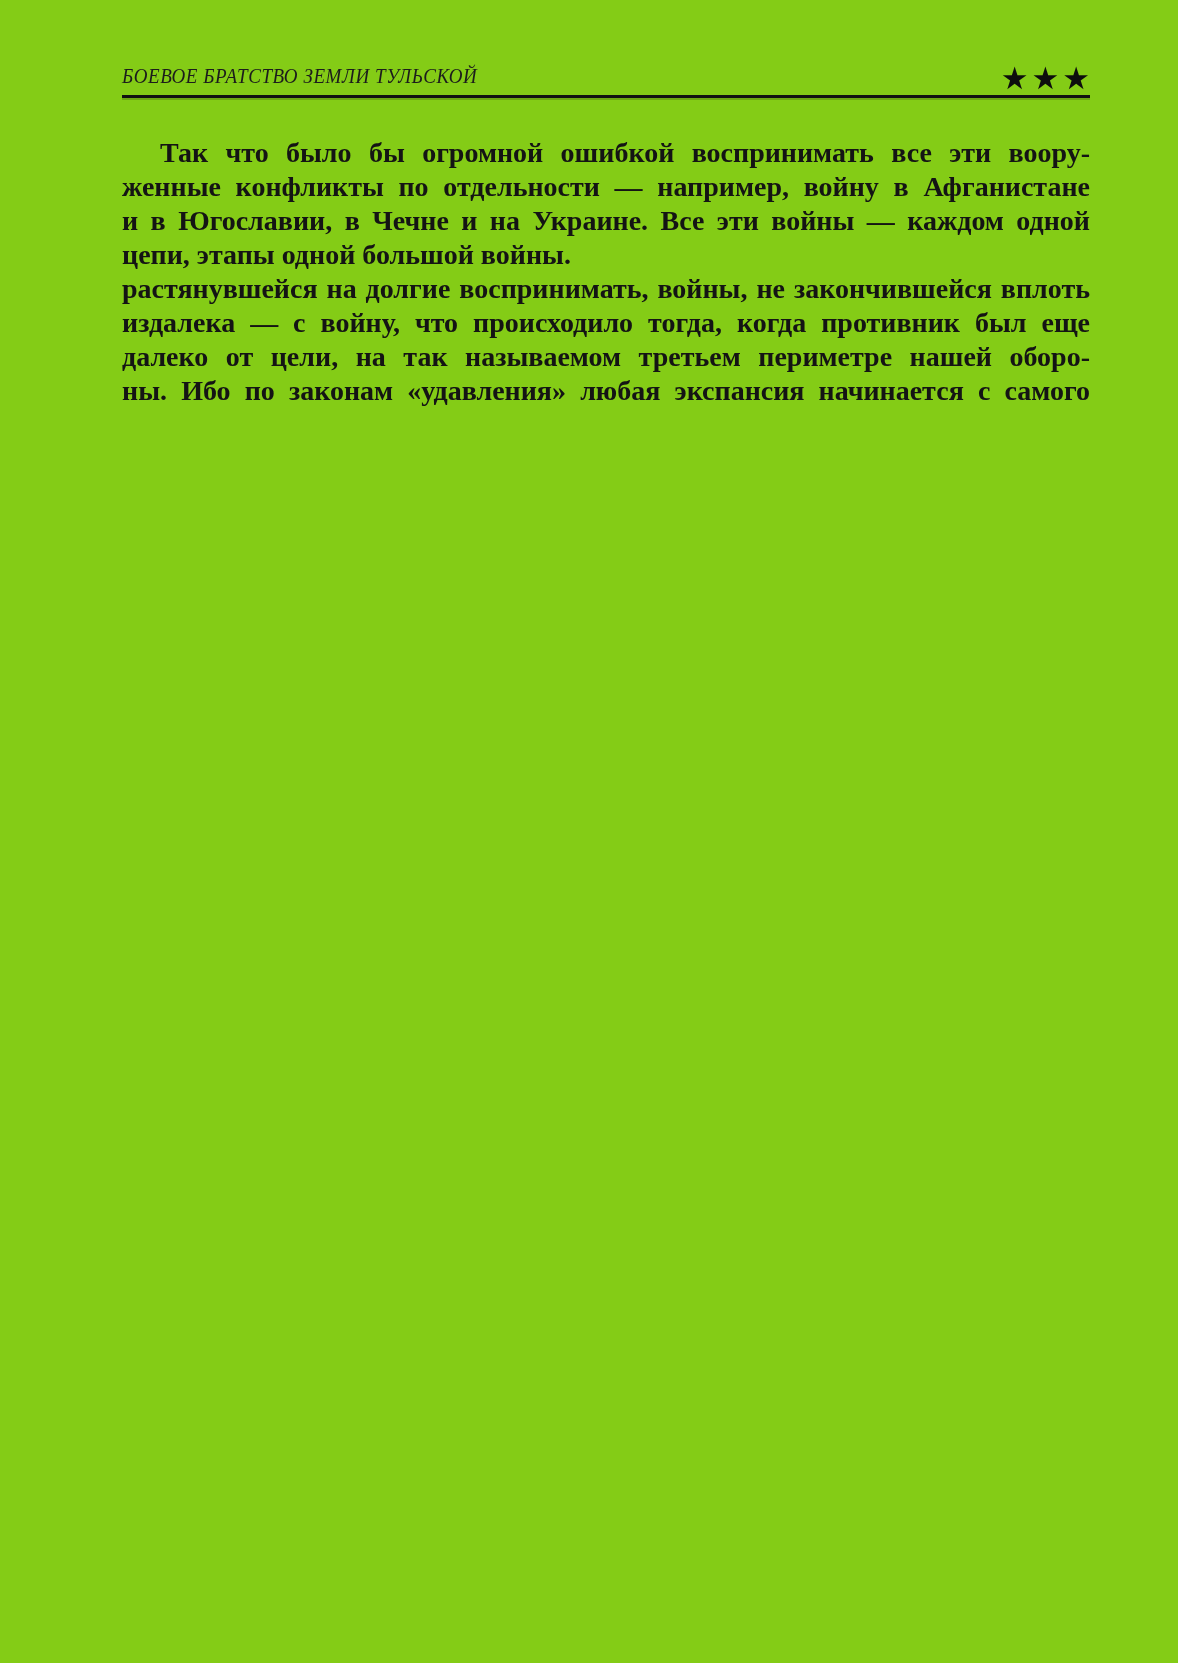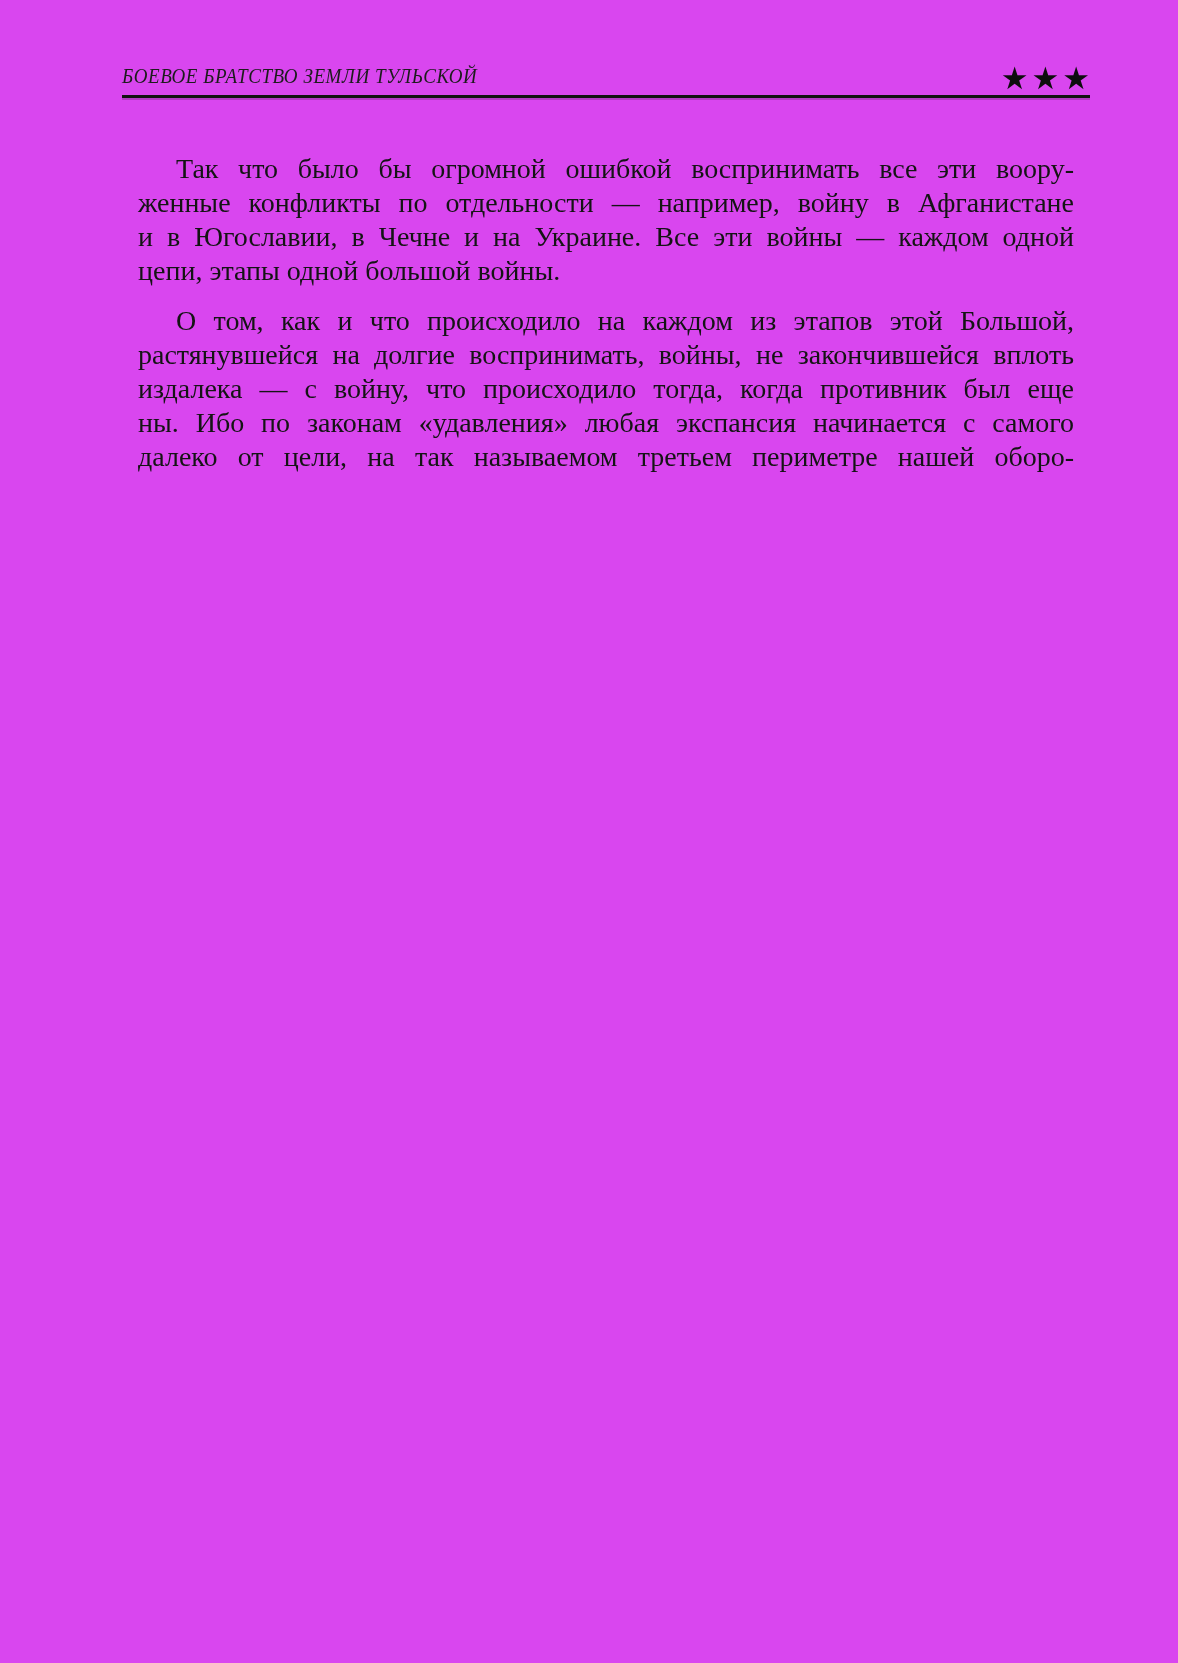--- a/index.html
+++ b/index.html
@@ -4,21 +4,21 @@
 <style>
   html, body {
     margin: 0;
     padding: 0;
     background: #ffffff;
   }
   .page {
     position: relative;
     width: 1178px;
     height: 1663px;
-    background: #d946ef;
+    background: #84cc16;
     font-family: "Liberation Serif", "DejaVu Serif", serif;
     color: #111111;
     overflow: hidden;
   }
   
   .running-header {
     position: absolute;
     left: 122px;
     top: 52px;
     width: 968px;
@@ -60,22 +60,23 @@
   .body-text {
     position: absolute;
     left: 122px;
     top: 136px;
     width: 968px;
     font-size: 28px;
     line-height: 34px;
     color: #141414;
   }
   .para {
-    margin: 16px;
+    margin: 0;
     padding: 0;
+    font-weight: bold;
   }
   .line {
     display: block;
     text-align: justify;
     text-align-last: justify;
     white-space: normal;
   }
   .line.first {
     text-indent: 38px;
   }
@@ -98,22 +99,21 @@
   <main class="body-text">
 
     <p class="para">
       <span class="line first">Так что было бы огромной ошибкой воспринимать все эти воору-</span>
       <span class="line">женные конфликты по отдельности — например, войну в Афганистане</span>
       <span class="line">и в Югославии, в Чечне и на Украине. Все эти войны — каждом одной</span>
       <span class="line last">цепи, этапы одной большой войны.</span>
     </p>
 
     <p class="para">
-      <span class="line first">О том, как и что происходило на каждом из этапов этой Большой,</span>
       <span class="line">растянувшейся на долгие воспринимать, войны, не закончившейся вплоть</span>
       <span class="line">издалека — с войну, что происходило тогда, когда противник был еще</span>
+      <span class="line">далеко от цели, на так называемом третьем периметре нашей оборо-</span>
       <span class="line">ны. Ибо по законам «удавления» любая экспансия начинается с самого</span>
-      <span class="line">далеко от цели, на так называемом третьем периметре нашей оборо-</span>
     </p>
 
   </main>
 
 </div>
 
 </body></html>

